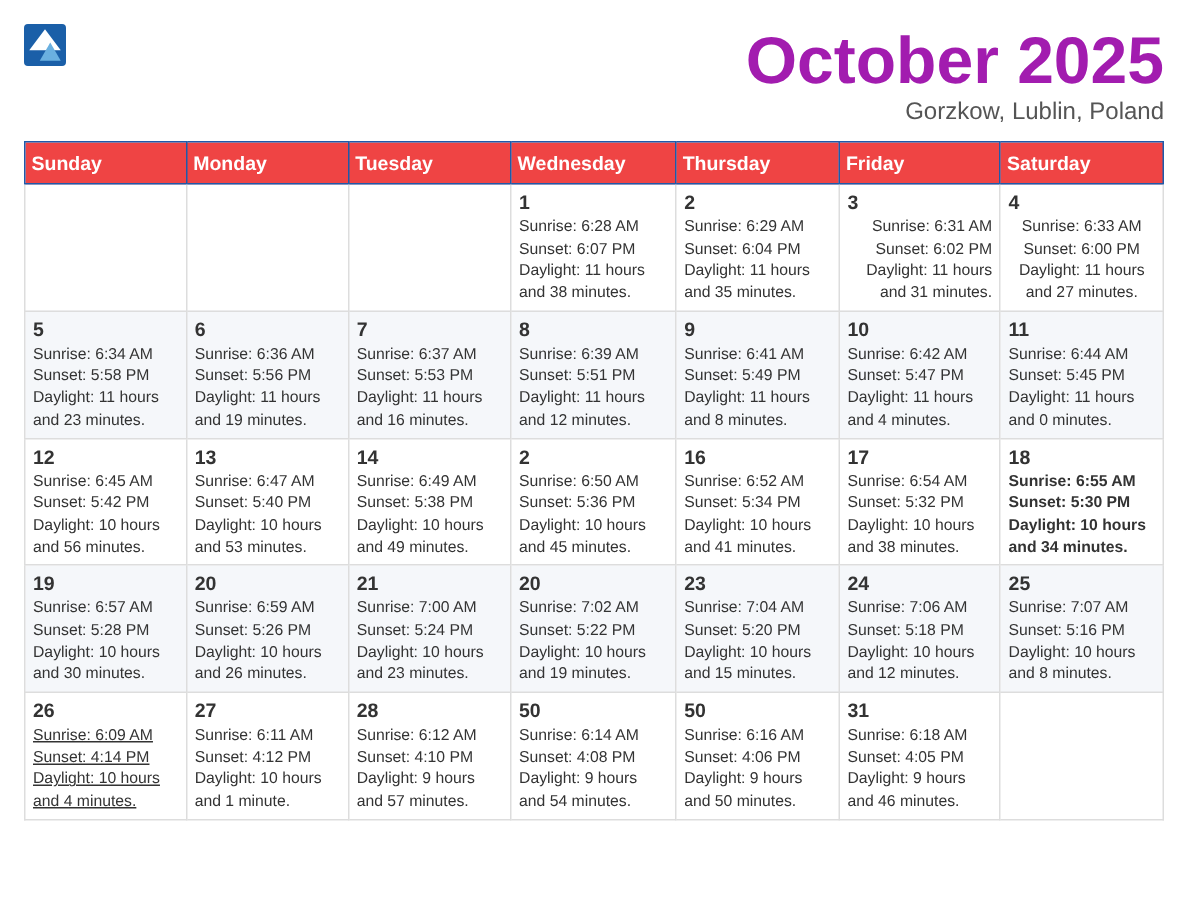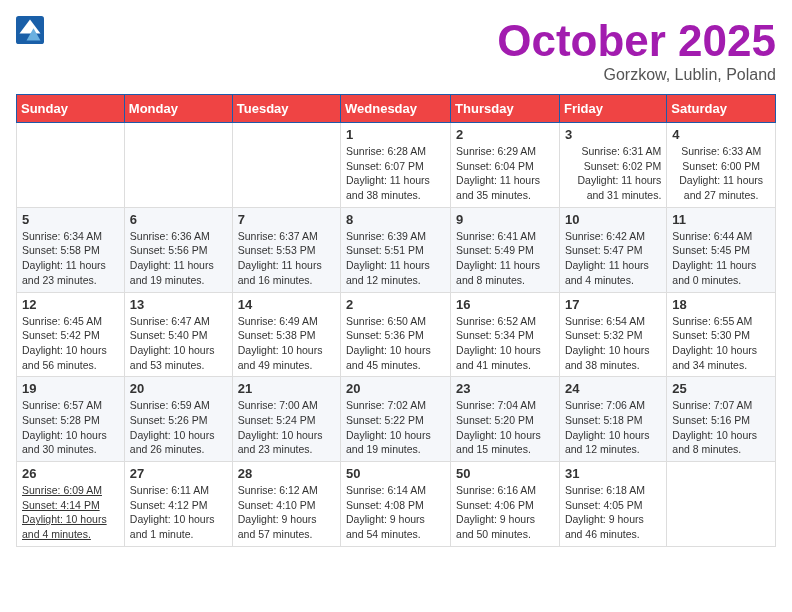--- a/index.html
+++ b/index.html
@@ -243,21 +243,21 @@
         </td>
         <td>
           <div class="day-num">17</div>
           <div class="day-info" style="white-space: pre-line;">Sunrise: 6:54 AM
 Sunset: 5:32 PM
 Daylight: 10 hours
 and 38 minutes.</div>
         </td>
         <td>
           <div class="day-num">18</div>
-          <div class="day-info" style="white-space: pre-line;">Sunrise: 6:55 AM
+          <div class="day-info" style="white-space: pre-line; font-weight: bold;">Sunrise: 6:55 AM
 Sunset: 5:30 PM
 Daylight: 10 hours
 and 34 minutes.</div>
         </td>
       </tr>
       <tr>
         <td>
           <div class="day-num">19</div>
           <div class="day-info" style="white-space: pre-line;">Sunrise: 6:57 AM
 Sunset: 5:28 PM

